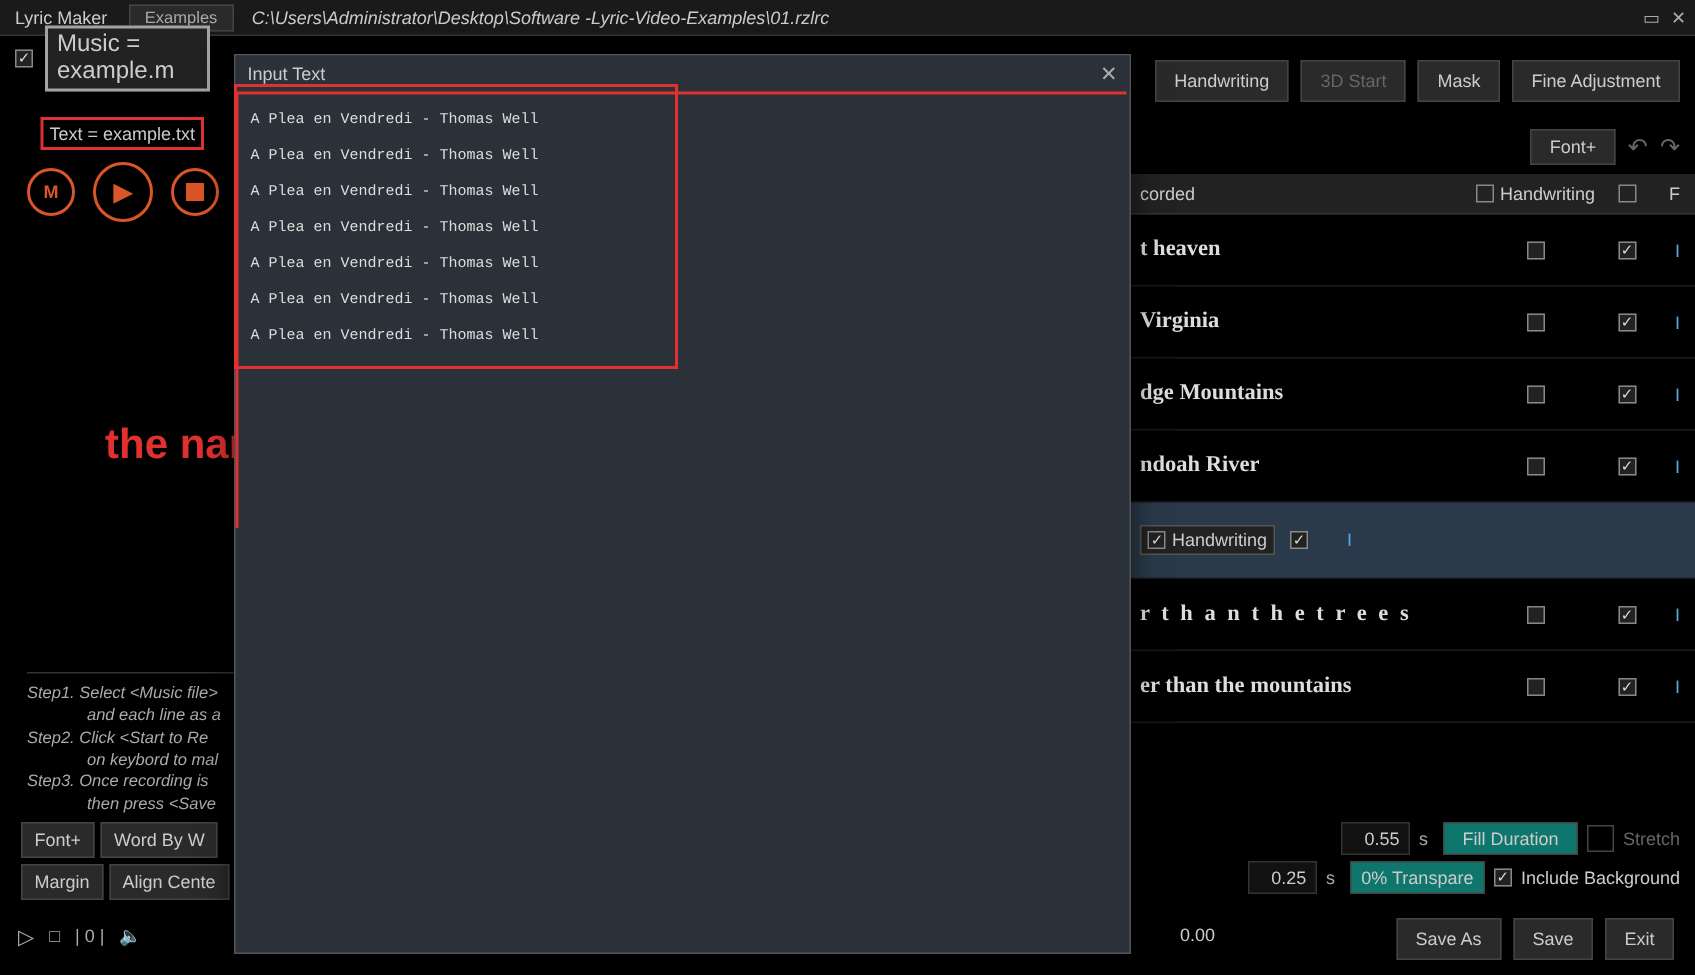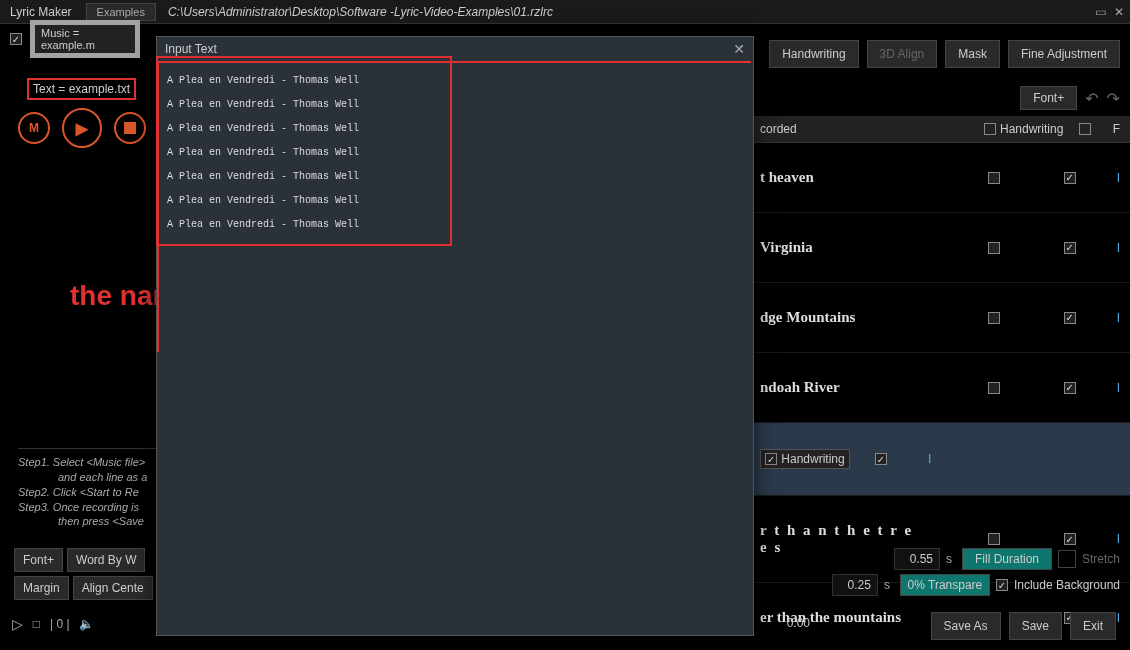--- a/index.html
+++ b/index.html
@@ -7,21 +7,21 @@
 
 .titlebar { background: #1a1a1a; height: 24px; display: flex; align-items: center; padding: 0 4px; border-bottom: 1px solid #333; }
 .titlebar .appname { color: #ccc; font-size: 12px; padding: 0 6px; }
 .titlebar .examples-btn { background: #2a2a2a; border: 1px solid #444; color: #aaa; padding: 2px 10px; font-size: 11px; margin-left: 8px; }
 .titlebar .path { color: #ccc; font-size: 12px; margin-left: 12px; flex: 1; font-style: italic; }
 .winbtns { display: flex; gap: 4px; }
 .winbtns span { width: 14px; height: 14px; display: inline-flex; align-items: center; justify-content: center; color: #aaa; font-size: 12px; }
 
 .toprow { display: flex; align-items: center; height: 30px; padding: 4px 10px; gap: 8px; }
 .chk { width: 12px; height: 12px; border: 1px solid #888; display: inline-flex; align-items: center; justify-content: center; background: #222; font-size: 10px; color: #ddd; }
-.music-label { background: #222; border: 5px solid #a3a3a3; padding: 2px 6px; color: #ccc; font-size: 11px; width: 110px; }
+.music-label { background: #222; border: 2px solid #a3a3a3; padding: 2px 6px; color: #ccc; font-size: 16px; width: 110px; }
 
 .right-topbtns { position: absolute; right: 10px; top: 40px; display: flex; gap: 8px; }
 .topbtn { background: #2a2a2a; border: 1px solid #444; color: #ccc; padding: 6px 12px; font-size: 12px; }
 .topbtn.disabled { color: #666; }
 .fontplus { background: #2a2a2a; border: 1px solid #444; color: #ccc; padding: 4px 12px; font-size: 12px; }
 
 .text-label { position: absolute; left: 27px; top: 78px; border: 2px solid #e03030; padding: 2px 4px; color: #ccc; font-size: 12px; }
 
 .playctrls { position: absolute; left: 18px; top: 108px; display: flex; gap: 12px; align-items: center; }
 .circlebtn { width: 32px; height: 32px; border: 2px solid #d85628; border-radius: 50%; display: flex; align-items: center; justify-content: center; color: #d85628; font-size: 12px; font-weight: bold; }
@@ -39,21 +39,21 @@
 .timeline { position: absolute; left: 12px; top: 616px; display: flex; align-items: center; gap: 10px; color: #aaa; font-size: 12px; }
 .tri { font-size: 14px; }
 
 .right-panel { position: absolute; right: 0; top: 80px; width: 380px; }
 .right-toolbar { display: flex; justify-content: flex-end; gap: 8px; padding: 6px 10px; align-items: center; }
 .undo-icons { display: flex; gap: 8px; color: #666; font-size: 16px; }
 
 .headerrow { display: flex; align-items: center; padding: 6px 10px; gap: 10px; background: #222; border-bottom: 1px solid #333; font-size: 12px; }
 .headerrow .hlabel { flex: 1; color: #ccc; }
 
-.lyric-row { display: flex; align-items: center; padding: 26px 10px; gap: 25px; border-bottom: 1px solid #1a1a1a; }
+.lyric-row { display: flex; align-items: center; padding: 15px 10px; gap: 10px; border-bottom: 1px solid #1a1a1a; }
 .lyric-row.sel { background: #2a3a4a; }
 .lyric-text { flex: 1; color: #ddd; font-family: Georgia, serif; font-size: 15px; font-weight: bold; }
 .lyric-text.spaced { letter-spacing: 2px; }
 .hw-cell { width: 90px; display: flex; align-items: center; gap: 4px; justify-content: center; }
 .hw-cell.boxed { border: 1px solid #555; padding: 2px 4px; background: #222; }
 .end-cell { width: 24px; display: flex; align-items: center; }
 
 .bottom-right { position: absolute; right: 10px; top: 548px; display: flex; flex-direction: column; gap: 4px; }
 .bottom-right .row { display: flex; gap: 6px; align-items: center; justify-content: flex-end; }
 .valbox { background: #111; border: 1px solid #333; padding: 3px 6px; color: #ccc; width: 46px; text-align: right; font-size: 12px; }
@@ -90,21 +90,21 @@
   </div>
 </div>
 
 <div class="toprow">
   <span class="chk">✓</span>
   <span class="music-label">Music = example.m</span>
 </div>
 
 <div class="right-topbtns">
   <button class="topbtn">Handwriting</button>
-  <button class="topbtn disabled">3D Align</button>
+  <button class="topbtn disabled">3D Start</button>
   <button class="topbtn">Mask</button>
   <button class="topbtn">Fine Adjustment</button>
 </div>
 
 <div class="text-label">Text = example.txt</div>
 
 <div class="playctrls">
   <div class="circlebtn">M</div>
   <div class="circlebtn big">
       <span>▶</span>
@@ -113,20 +113,21 @@
       <div class="stop-sq"></div>
     </div>
 </div>
 
 <div class="annotation">the name scrolling in the middle part</div>
 
 <div class="steps">
   <div>Step1. Select &lt;Music file&gt;</div>
   <div style="padding-left:40px">and each line as a</div>
   <div>Step2. Click &lt;Start to Re</div>
+  <div style="padding-left:40px">on keybord to mal</div>
   <div>Step3. Once recording is</div>
   <div style="padding-left:40px">then press &lt;Save</div>
 </div>
 
 <div class="bottomleft">
   <div class="row">
     <button class="bbtn">Font+</button>
     <button class="bbtn">Word By W</button>
   </div>
   <div class="row">

